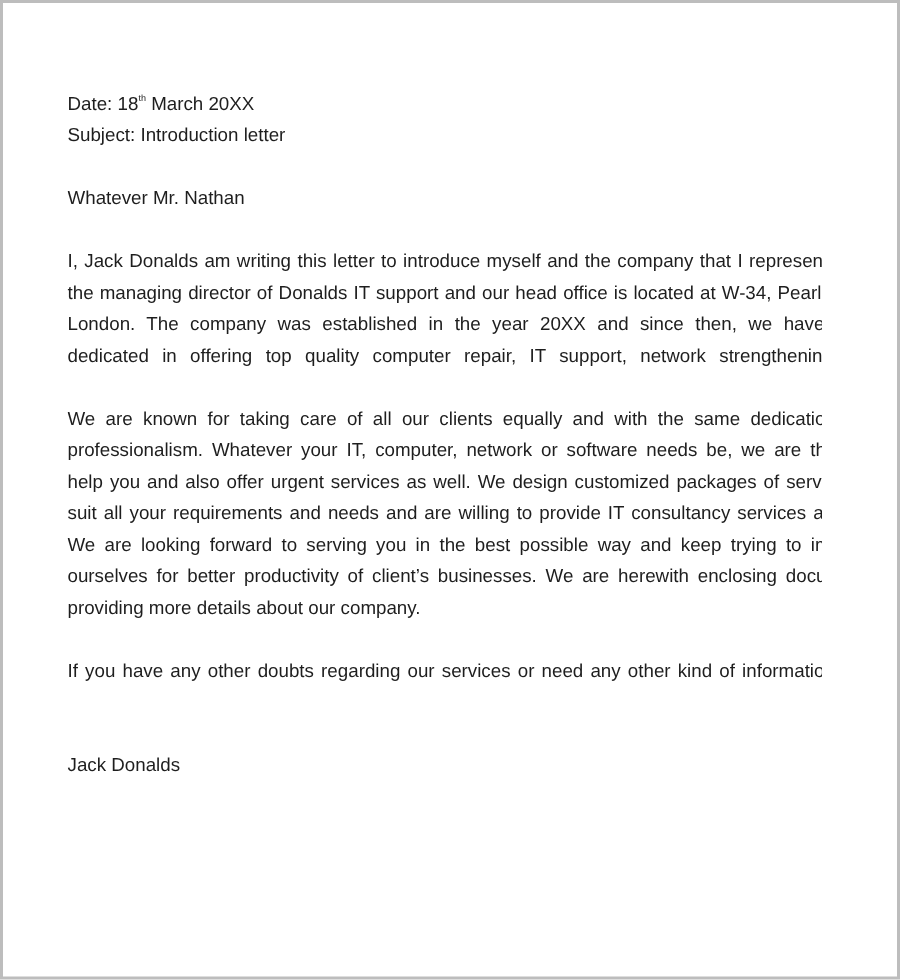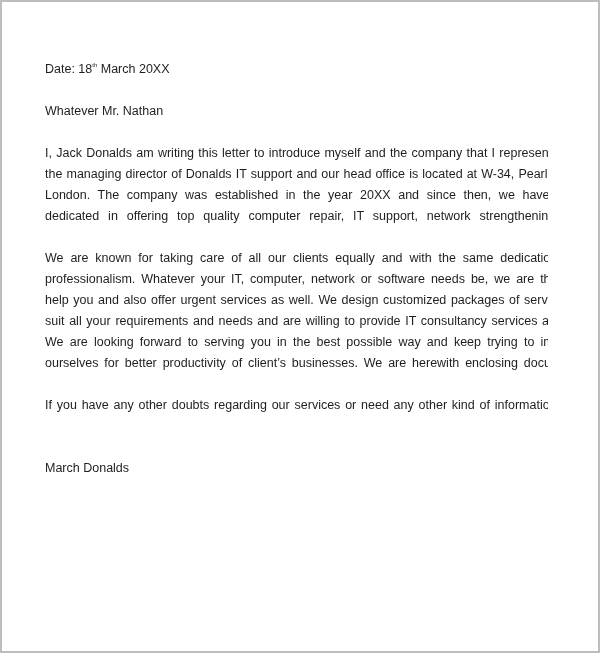--- a/index.html
+++ b/index.html
@@ -56,43 +56,45 @@
       vertical-align: 6px;
       line-height: 0;
     }
   </style>
 </head>
 <body>
 
 <div class="page">
   <div class="content">
     <span class="line"><span>Date: 18</span><sup>th</sup><span> March 20XX</span></span>
+    <span class="line">Subject: Introduction letter</span>
     <span class="blank"></span>
     <span class="line">Whatever Mr. Nathan</span>
     <span class="blank"></span>
 
     <div>
       <span class="jline">I, Jack Donalds am writing this letter to introduce myself and the company that I represent. I am</span>
       <span class="jline">the managing director of Donalds IT support and our head office is located at W-34, Pearl tower,</span>
       <span class="jline">London. The company was established in the year 20XX and since then, we have been</span>
       <span class="jline">dedicated in offering top quality computer repair, IT support, network strengthening and</span>
     </div>
     <span class="blank"></span>
 
     <div>
       <span class="jline">We are known for taking care of all our clients equally and with the same dedication and</span>
       <span class="jline">professionalism. Whatever your IT, computer, network or software needs be, we are there to</span>
       <span class="jline">help you and also offer urgent services as well. We design customized packages of services to</span>
       <span class="jline">suit all your requirements and needs and are willing to provide IT consultancy services as well.</span>
       <span class="jline">We are looking forward to serving you in the best possible way and keep trying to improve</span>
       <span class="jline">ourselves for better productivity of client’s businesses. We are herewith enclosing documents</span>
+      <span class="line">providing more details about our company.</span>
     </div>
     <span class="blank"></span>
 
     <div>
       <span class="jline">If you have any other doubts regarding our services or need any other kind of information, feel</span>
     </div>
     <span class="blank"></span>
 
     <span class="blank"></span>
-    <span class="line">March Donalds</span>
+    <span class="line">Jack Donalds</span>
   </div>
 </div>
 
 </body></html>

